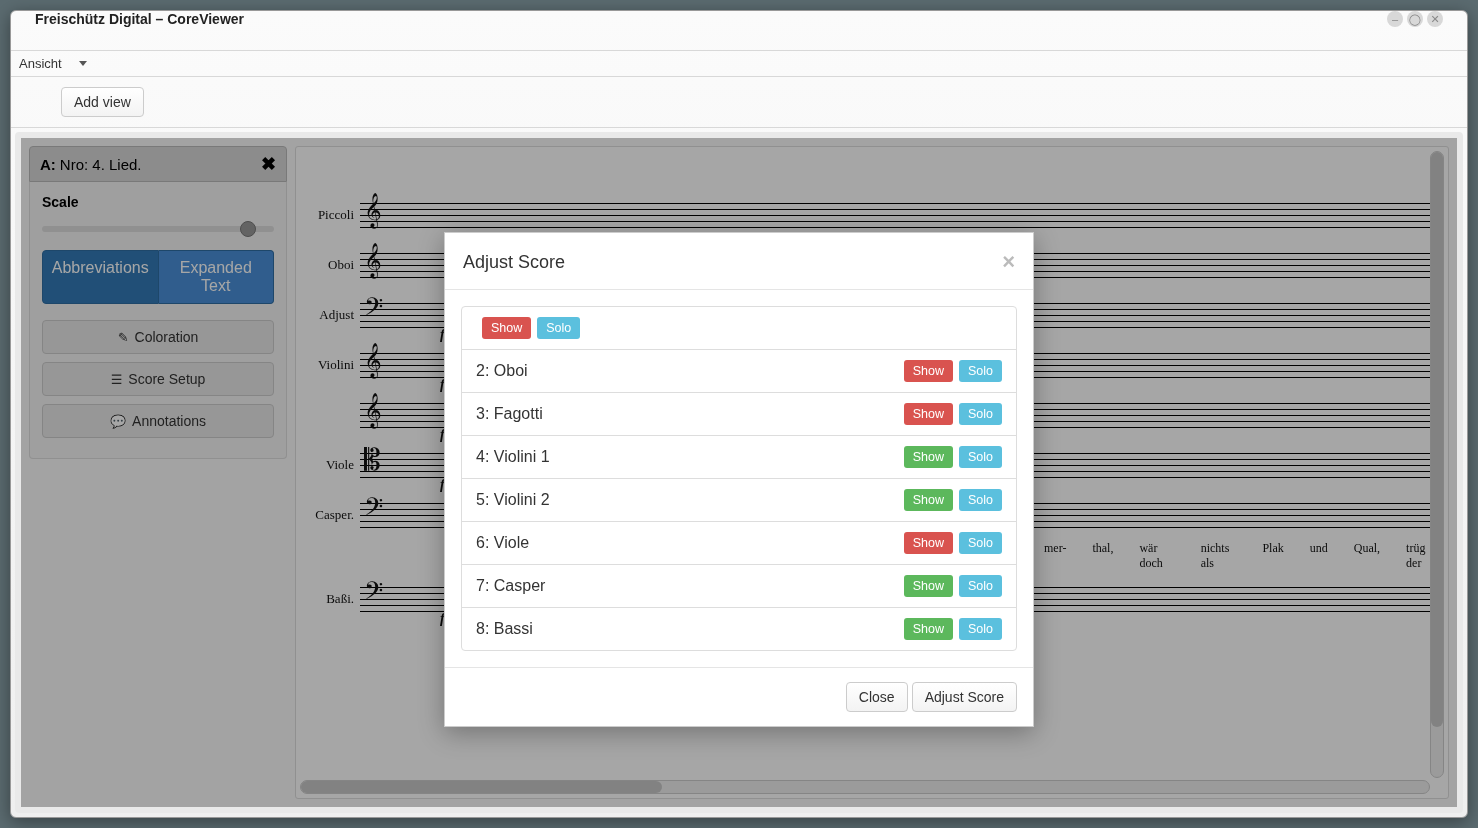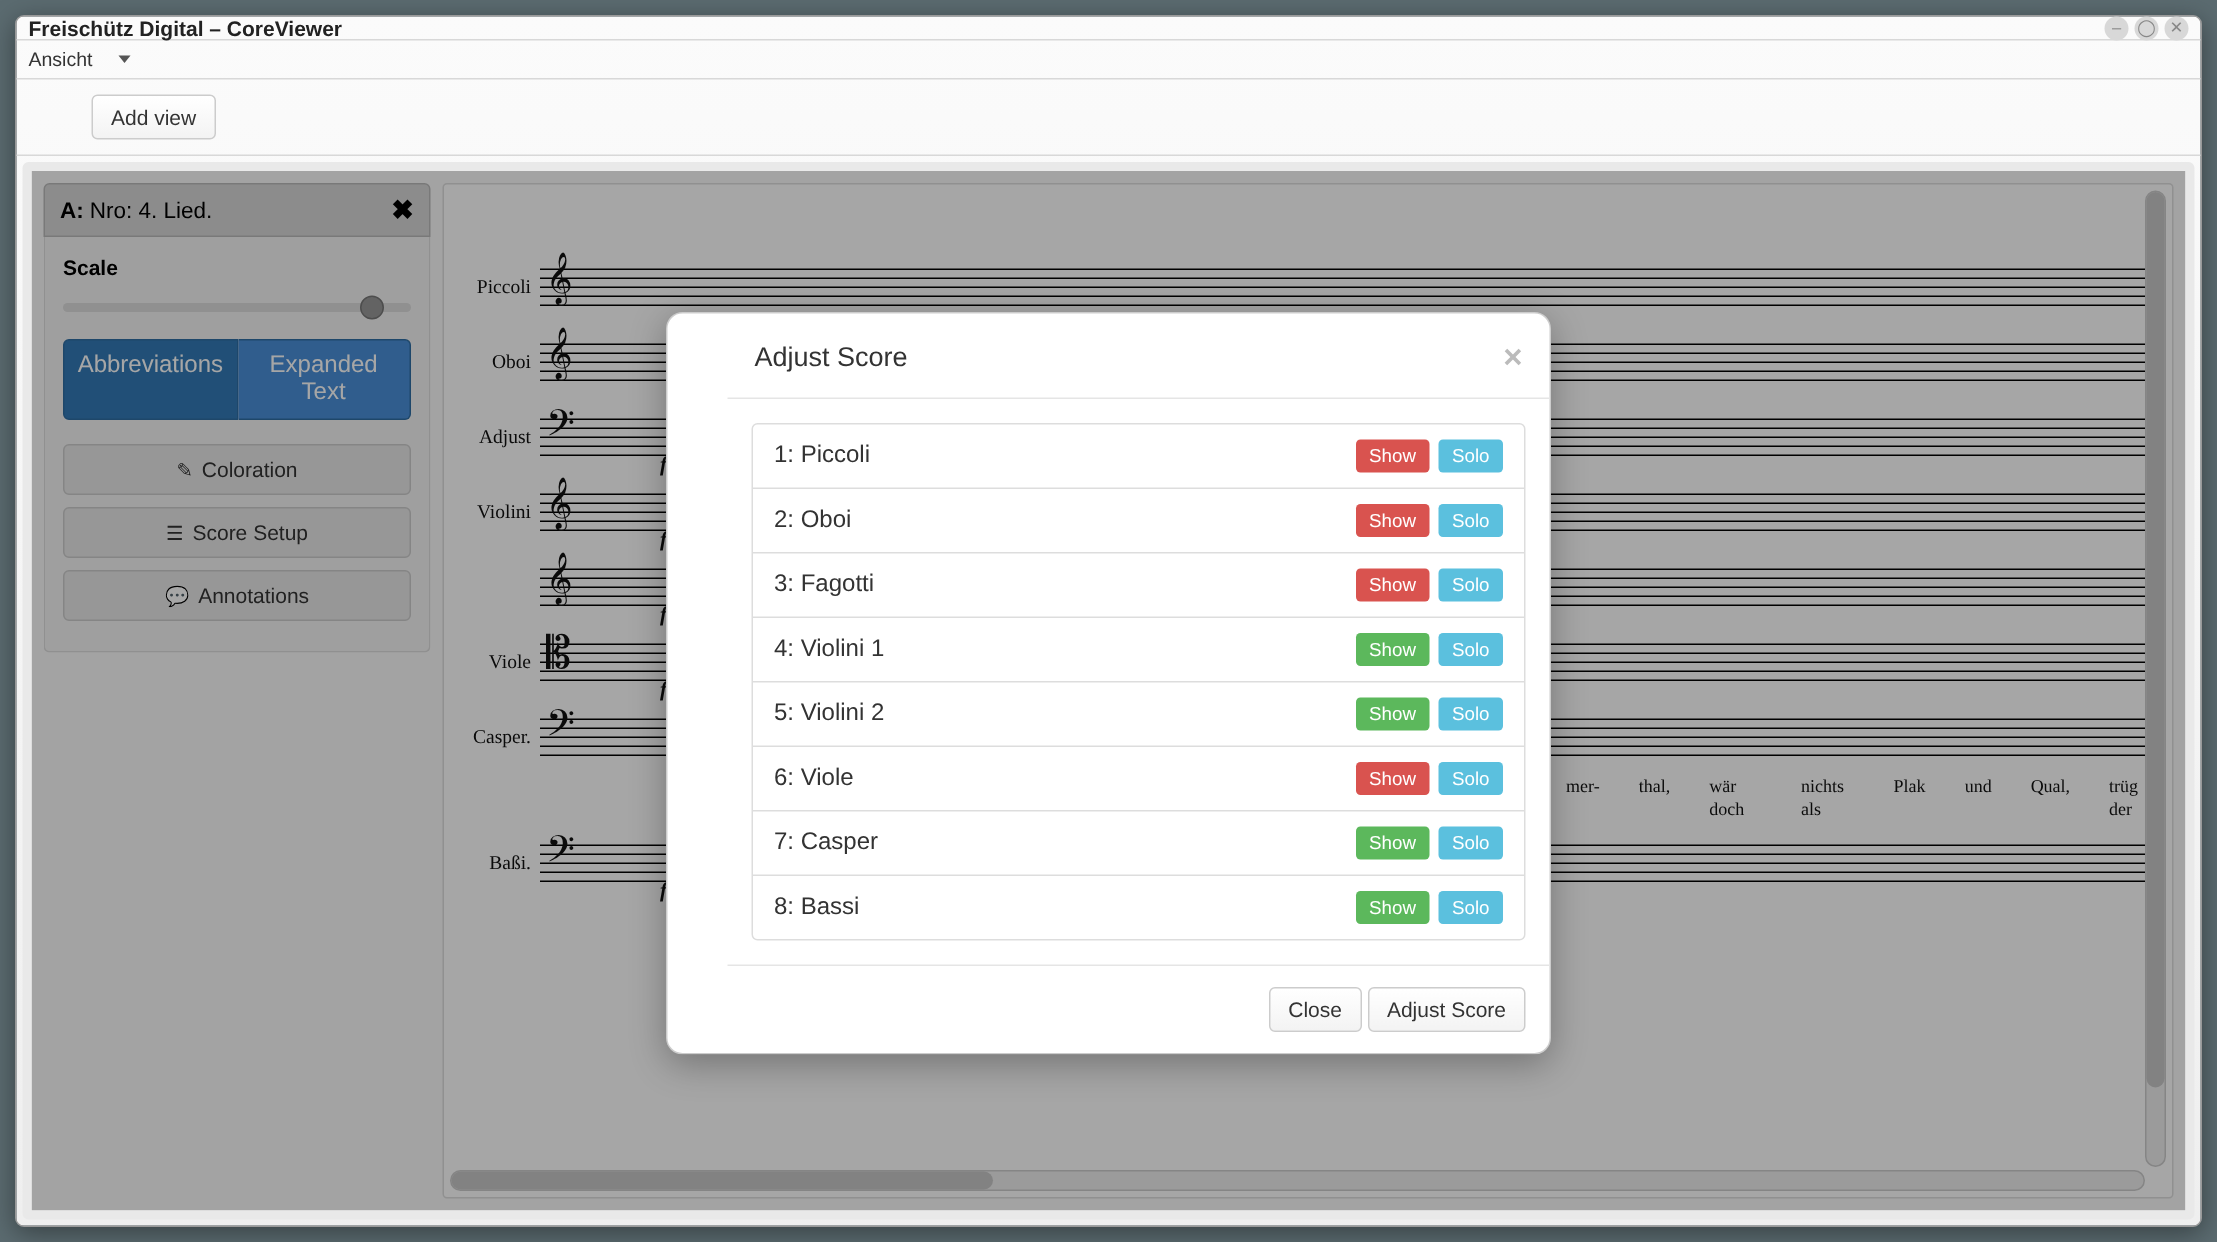--- a/index.html
+++ b/index.html
@@ -15,24 +15,24 @@
   position: absolute;
   top: 10px; left: 10px; right: 10px; bottom: 10px;
   background: linear-gradient(#fbfbfb, #efefef);
   border: 1px solid #999;
   border-radius: 6px;
   box-shadow: 0 4px 18px rgba(0,0,0,0.4);
   display: flex;
   flex-direction: column;
 }
 .titlebar {
-  height: 16px;
+  height: 40px;
   display: flex;
-  align-items: center;
-  padding: 0 8px;
+  align-items: flex-start;
+  padding: 0 24px;
   border-bottom: 1px solid #d8d8d8;
 }
 .titlebar .title { font-size: 14px; font-weight: bold; color: #222; flex: 1; }
 .win-controls { display: flex; gap: 4px; }
 .win-controls .wc {
   width: 16px; height: 16px; border-radius: 50%;
   background: #d8d8d8; color: #888; font-size: 11px;
   display:flex; align-items:center; justify-content:center;
   cursor: pointer;
 }
@@ -164,23 +164,22 @@
   position:absolute; left:0; right:0; top:0; height:92%;
   background:#c8c8c8; border-radius:7px;
 }
 
 .modal-backdrop {
   position:absolute; inset:0; background:rgba(0,0,0,0.35);
 }
 .modal {
   position:absolute; left:50%; top:94px; transform:translateX(-50%);
   width: 590px;
-  background:#fff; border-radius:11px; box-shadow:0 6px 24px rgba(0,0,0,0.3);
+  background:#fff; border-radius:0; box-shadow:0 6px 24px rgba(0,0,0,0.3);
   border:1px solid rgba(0,0,0,0.2);
-  padding-left:40px;
 }
 .modal-header {
   padding: 16px 18px 14px; border-bottom:1px solid #e5e5e5;
   display:flex; align-items:center;
 }
 .modal-header h4 { font-size:18px; color:#333; margin:0; font-weight:500; flex:1; }
 .modal-header .xclose { font-size:22px; color:#bbb; cursor:pointer; font-weight:bold; }
 .modal-body { padding: 16px; }
 .list-group { border:1px solid #ddd; border-radius:4px; overflow:hidden; }
 .list-item {
@@ -326,21 +325,20 @@
 
     <div class="modal-backdrop"></div>
     <div class="modal">
       <div class="modal-header">
         <h4>Adjust Score</h4>
         <span class="xclose">×</span>
       </div>
       <div class="modal-body">
         <div class="list-group" id="staff-list">
             <div class="list-item">
-              <span class="lbl">1: Piccoli</span>
               <button class="badge-btn badge-danger">Show</button>
               <button class="badge-btn badge-info">Solo</button>
             </div>
             <div class="list-item">
               <span class="lbl">2: Oboi</span>
               <button class="badge-btn badge-danger">Show</button>
               <button class="badge-btn badge-info">Solo</button>
             </div>
             <div class="list-item">
               <span class="lbl">3: Fagotti</span>

